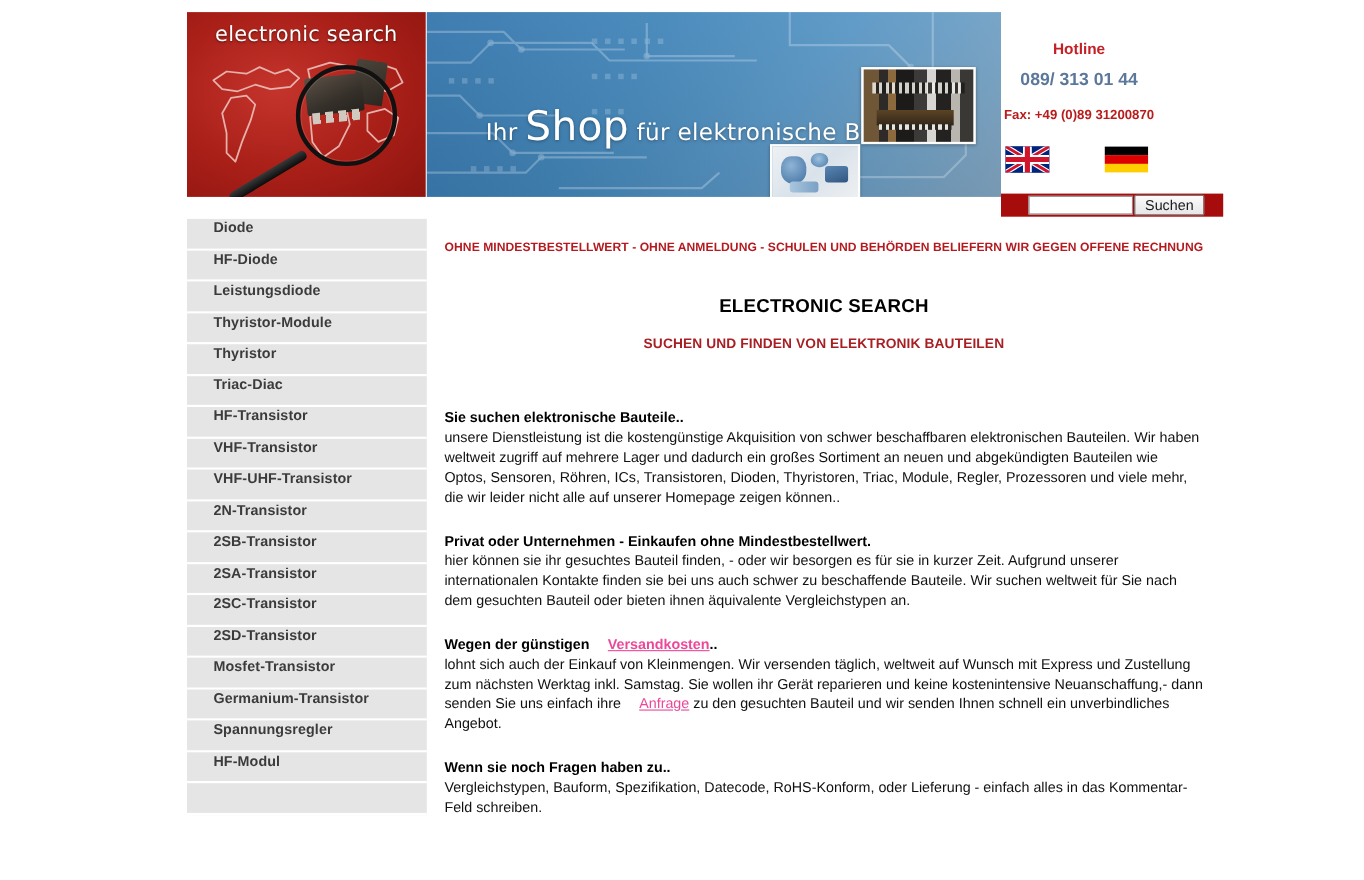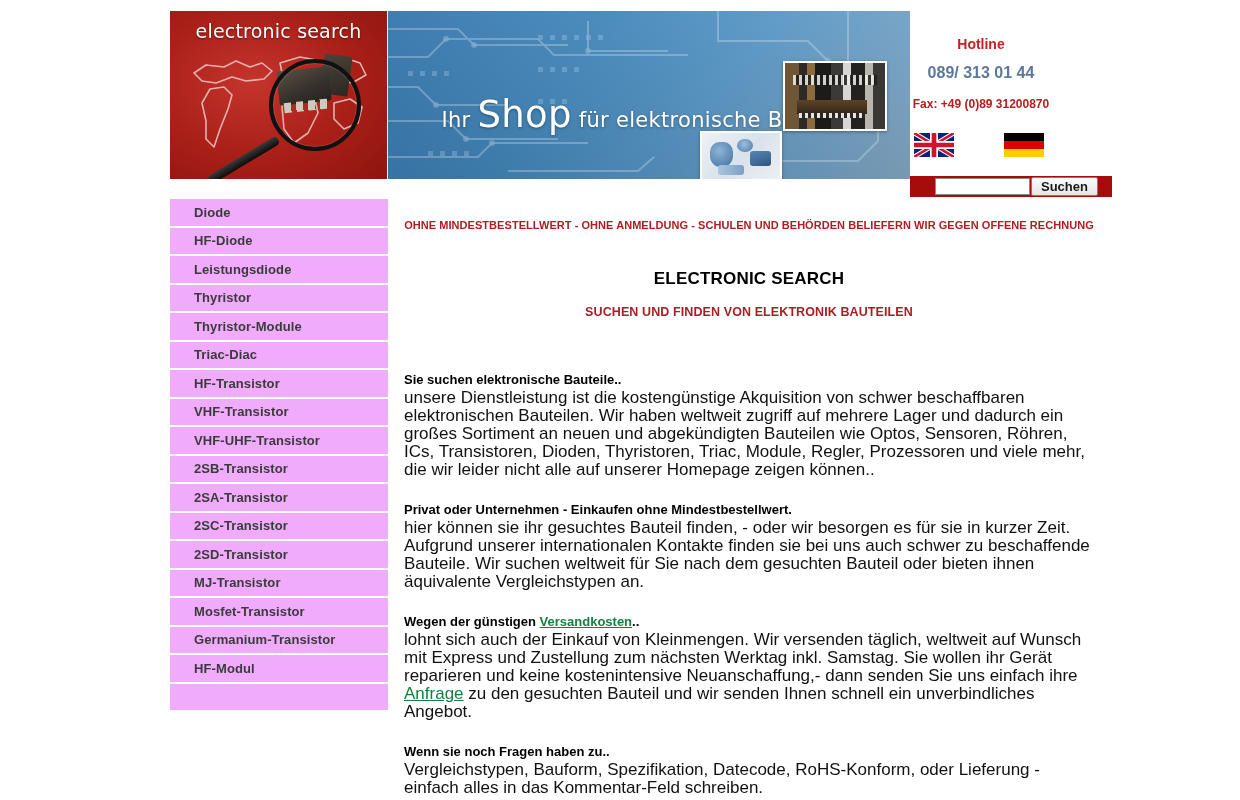--- a/index.html
+++ b/index.html
@@ -213,34 +213,32 @@
     margin-left: 1px;
     padding: 0 9px;
     border: 1px solid #7d7d7d;
     border-radius: 2px;
     background: linear-gradient(180deg,#fbfbfb,#e6e6e6);
     font-family: "Liberation Sans", sans-serif;
     font-size: 13px;
     color: #1a1a1a;
     cursor: pointer;
     line-height: 17px;
-    font-weight: bold;
   }
 
   
   #sidebar {
     position: absolute; left: 170px; top: 199px;
     width: 218px;
   }
   .nav-item {
     height: 26.5px;
-    background: #f0abfc;
+    background: #e5e5e5;
     border-bottom: 2px solid #ffffff;
     display: flex;
-    align-items: center;
     cursor: pointer;
   }
   .nav-item span {
     padding-left: 24px;
     font-size: 13px;
     font-weight: bold;
     color: #3b3b3b;
     letter-spacing: .1px;
   }
 
@@ -277,33 +275,34 @@
   #body-blocks { margin-top: 52px; }
   .block h3 {
     margin: 0;
     font-size: 13px;
     font-weight: bold;
     color: #000;
     line-height: 18px;
   }
   .block p {
     margin: 0;
-    font-size: 17px;
+    font-size: 13px;
     line-height: 18px;
     color: #111;
   }
   .block + .block { margin-top: 22px; }
   .block .sign {
     font-style: italic;
     font-size: 14.5px;
     line-height: 18px;
   }
   a.inline-link {
-    color: #15803d;
+    color: #ec4899;
     text-decoration: underline;
+    margin-left: 13px;
   }
 </style>
 </head>
 <body>
 
 <div id="header">
 
   <div class="banner-red">
     <div class="world">
       <svg viewBox="0 0 205 120" xmlns="http://www.w3.org/2000/svg">
@@ -422,57 +421,60 @@
   <div class="nav-item">
       <span>Diode</span>
     </div>
   <div class="nav-item">
       <span>HF-Diode</span>
     </div>
   <div class="nav-item">
       <span>Leistungsdiode</span>
     </div>
   <div class="nav-item">
+      <span>Thyristor-Module</span>
+    </div>
+  <div class="nav-item">
       <span>Thyristor</span>
     </div>
   <div class="nav-item">
-      <span>Thyristor-Module</span>
-    </div>
-  <div class="nav-item">
       <span>Triac-Diac</span>
     </div>
   <div class="nav-item">
       <span>HF-Transistor</span>
     </div>
   <div class="nav-item">
       <span>VHF-Transistor</span>
     </div>
   <div class="nav-item">
       <span>VHF-UHF-Transistor</span>
     </div>
   <div class="nav-item">
+      <span>2N-Transistor</span>
+    </div>
+  <div class="nav-item">
       <span>2SB-Transistor</span>
     </div>
   <div class="nav-item">
       <span>2SA-Transistor</span>
     </div>
   <div class="nav-item">
       <span>2SC-Transistor</span>
     </div>
   <div class="nav-item">
       <span>2SD-Transistor</span>
     </div>
   <div class="nav-item">
-      <span>MJ-Transistor</span>
-    </div>
-  <div class="nav-item">
       <span>Mosfet-Transistor</span>
     </div>
   <div class="nav-item">
       <span>Germanium-Transistor</span>
+    </div>
+  <div class="nav-item">
+      <span>Spannungsregler</span>
     </div>
   <div class="nav-item">
       <span>HF-Modul</span>
     </div>
   <div class="nav-item"></div>
 </div>
 
 <div id="main">
   <div id="notice">OHNE MINDESTBESTELLWERT - OHNE ANMELDUNG - SCHULEN UND BEHÖRDEN BELIEFERN WIR GEGEN OFFENE RECHNUNG</div>
   <div id="page-title">ELECTRONIC SEARCH</div>

